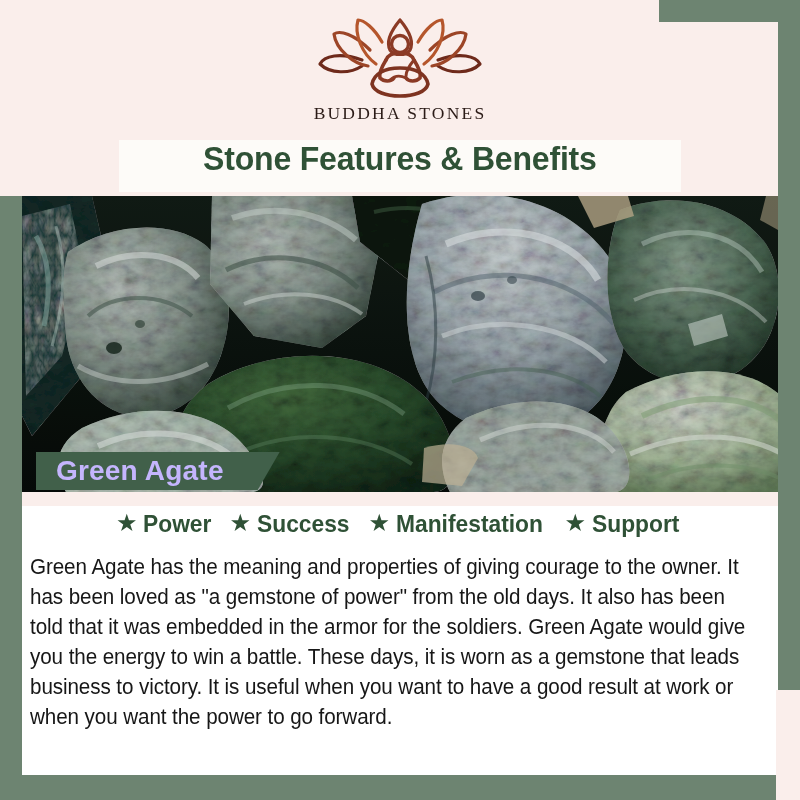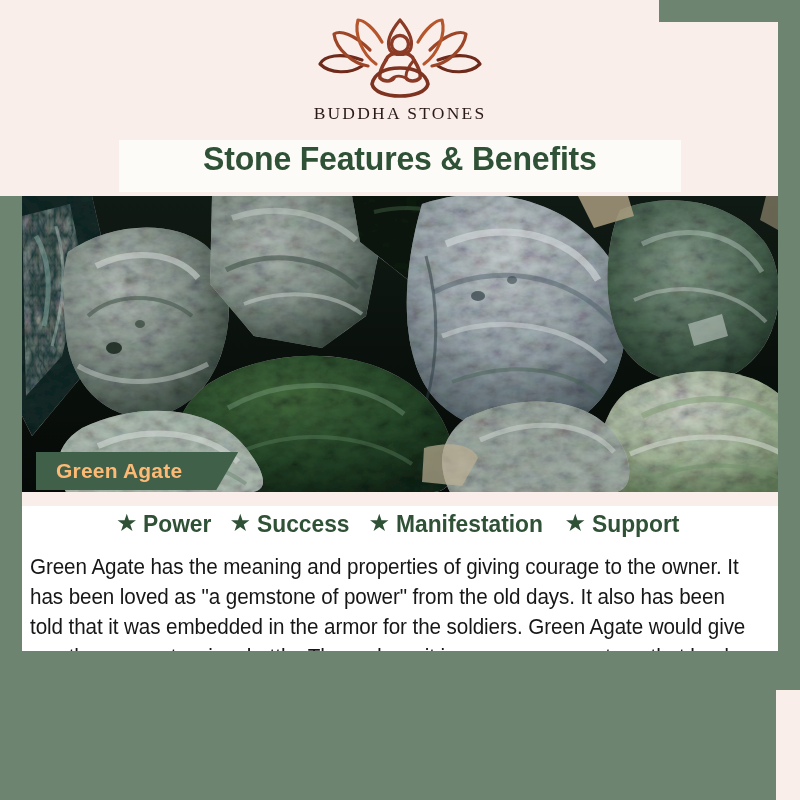--- a/index.html
+++ b/index.html
@@ -13,21 +13,21 @@
   .poster {
     position:relative;
     width:800px; height:800px;
     background:#6d8471;
   }
 
   
   .card {
     position:absolute;
     left:22px; top:0px;
-    width:756px; height:651px;
+    width:756px; height:775px;
     background:#faeeeb;
     overflow:hidden;
   }
 
   
   .pink-bleed-left {
     position:absolute; left:0; top:0;
     width:24px; height:196px;
     background:#faeeeb;
   }
@@ -92,22 +92,22 @@
   .stone-label {
     position:absolute;
     left:14px; top:452px;
     height:38px;
     padding:0 56px 0 20px;
     background:#41604a;
     display:flex; align-items:center;
     clip-path:polygon(0 0, 100% 0, calc(100% - 22px) 100%, 0% 100%);
   }
   .stone-label-text {
-    color:#fdba74;
-    font-size:21px;
+    color:#c4b5fd;
+    font-size:28px;
     font-weight:bold;
     letter-spacing:0.2px;
   }
 
   
   .body-sec {
     position:absolute;
     left:0; top:492px;
     width:756px; height:283px;
     background:#ffffff;

